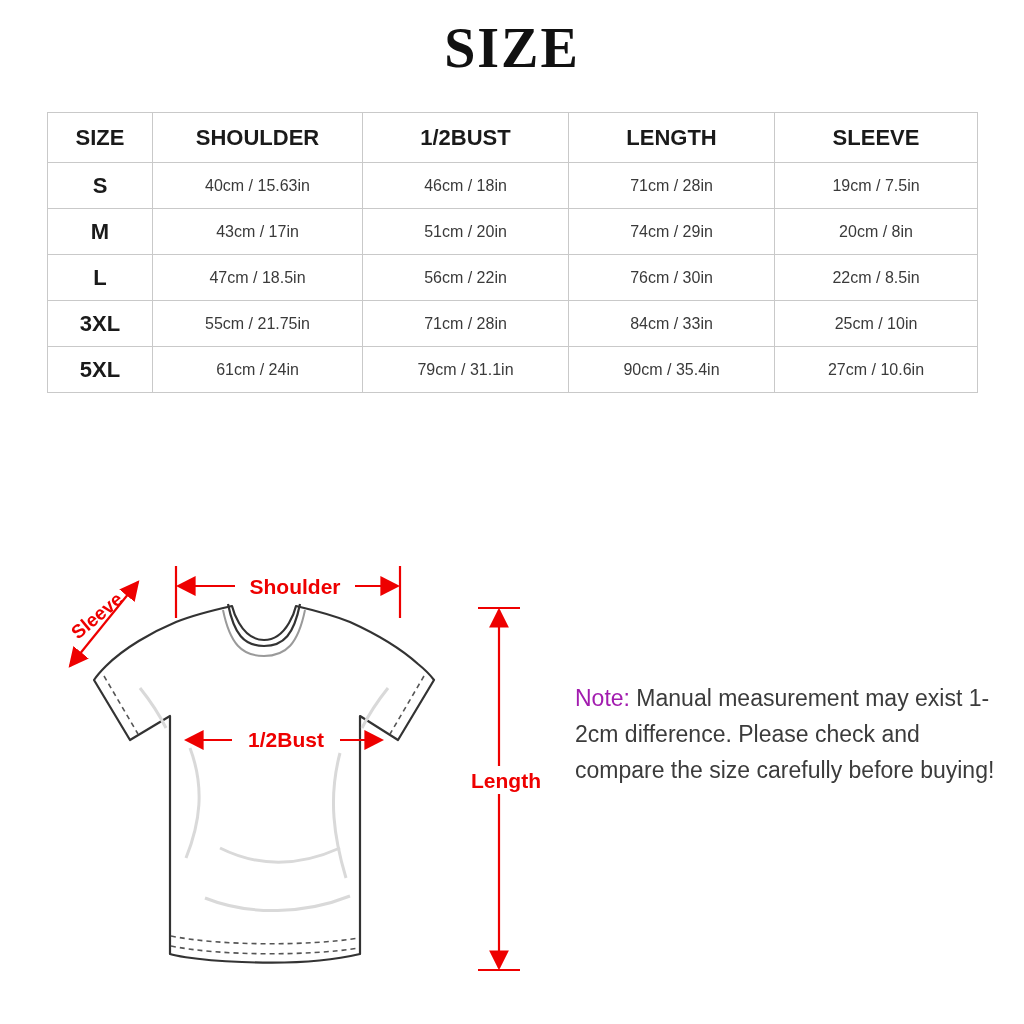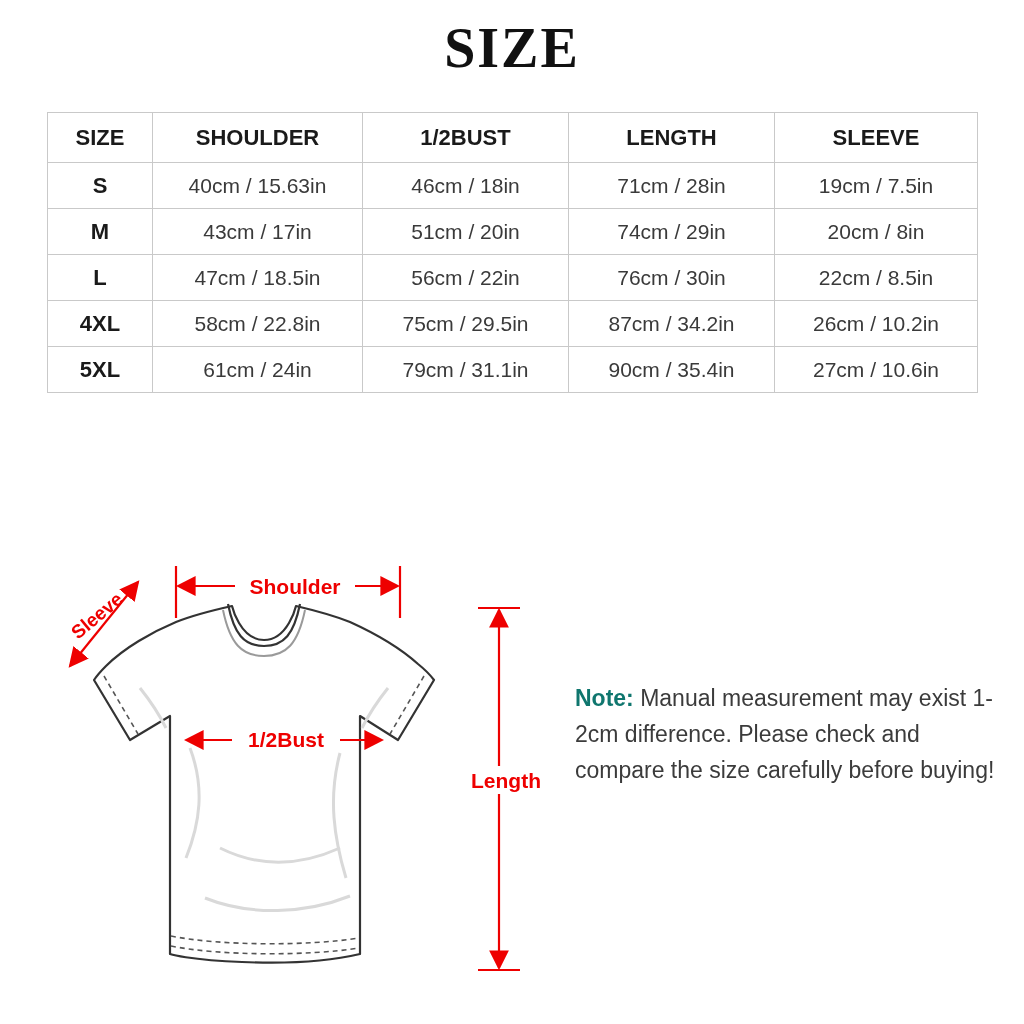--- a/index.html
+++ b/index.html
@@ -39,21 +39,21 @@
     width: 100%;
     border-collapse: collapse;
     table-layout: fixed;
   }
   table.size-table th,
   table.size-table td {
     border: 1px solid #c9c9c9;
     height: 45px;
     text-align: center;
     vertical-align: middle;
-    font-size: 21px;
+    font-size: 16px;
     color: #3a3a3a;
     padding: 0 2px;
   }
   table.size-table thead th {
     font-size: 22px;
     font-weight: 700;
     color: #1a1a1a;
     height: 49px;
   }
   table.size-table tbody td.size-cell {
@@ -81,22 +81,22 @@
   .note {
     position: absolute;
     left: 575px;
     top: 680px;
     width: 425px;
     font-size: 23px;
     line-height: 36px;
     color: #3b3b3b;
   }
   .note b {
-    color: #0f766e;
-    font-weight: 700;
+    color: #a21caf;
+    font-weight: 400;
   }
 </style>
 </head>
 <body>
 
 <div class="title">SIZE</div>
 
 <div class="table-wrap">
   <table class="size-table">
     <colgroup>
@@ -131,25 +131,25 @@
         <td>20cm / 8in</td>
       </tr>
       <tr>
         <td class="size-cell">L</td>
         <td>47cm / 18.5in</td>
         <td>56cm / 22in</td>
         <td>76cm / 30in</td>
         <td>22cm / 8.5in</td>
       </tr>
       <tr>
-        <td class="size-cell">4XL</td>
-        <td>58cm / 22.8in</td>
-        <td>75cm / 29.5in</td>
-        <td>87cm / 34.2in</td>
-        <td>26cm / 10.2in</td>
+        <td class="size-cell">3XL</td>
+        <td>55cm / 21.75in</td>
+        <td>71cm / 28in</td>
+        <td>84cm / 33in</td>
+        <td>25cm / 10in</td>
       </tr>
       <tr>
         <td class="size-cell">5XL</td>
         <td>61cm / 24in</td>
         <td>79cm / 31.1in</td>
         <td>90cm / 35.4in</td>
         <td>27cm / 10.6in</td>
       </tr>
     </tbody>
   </table>

